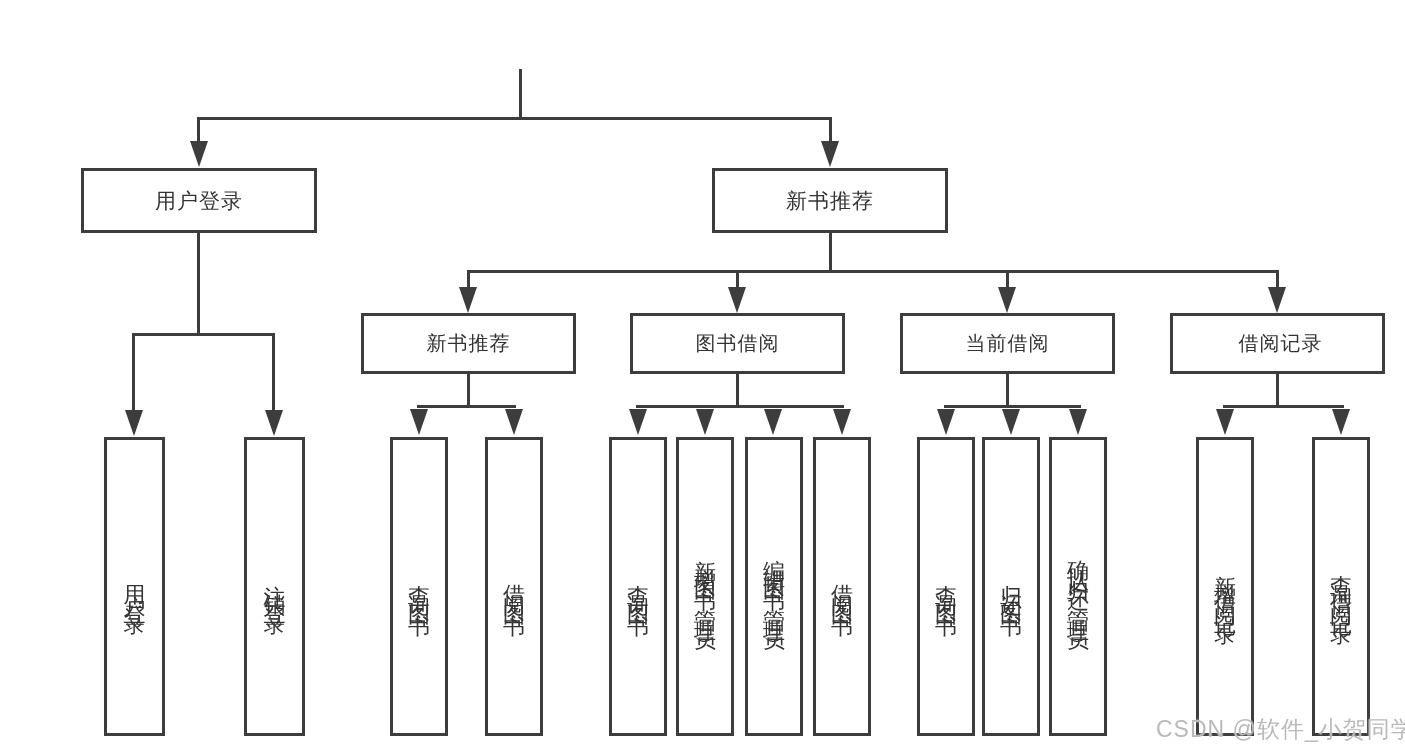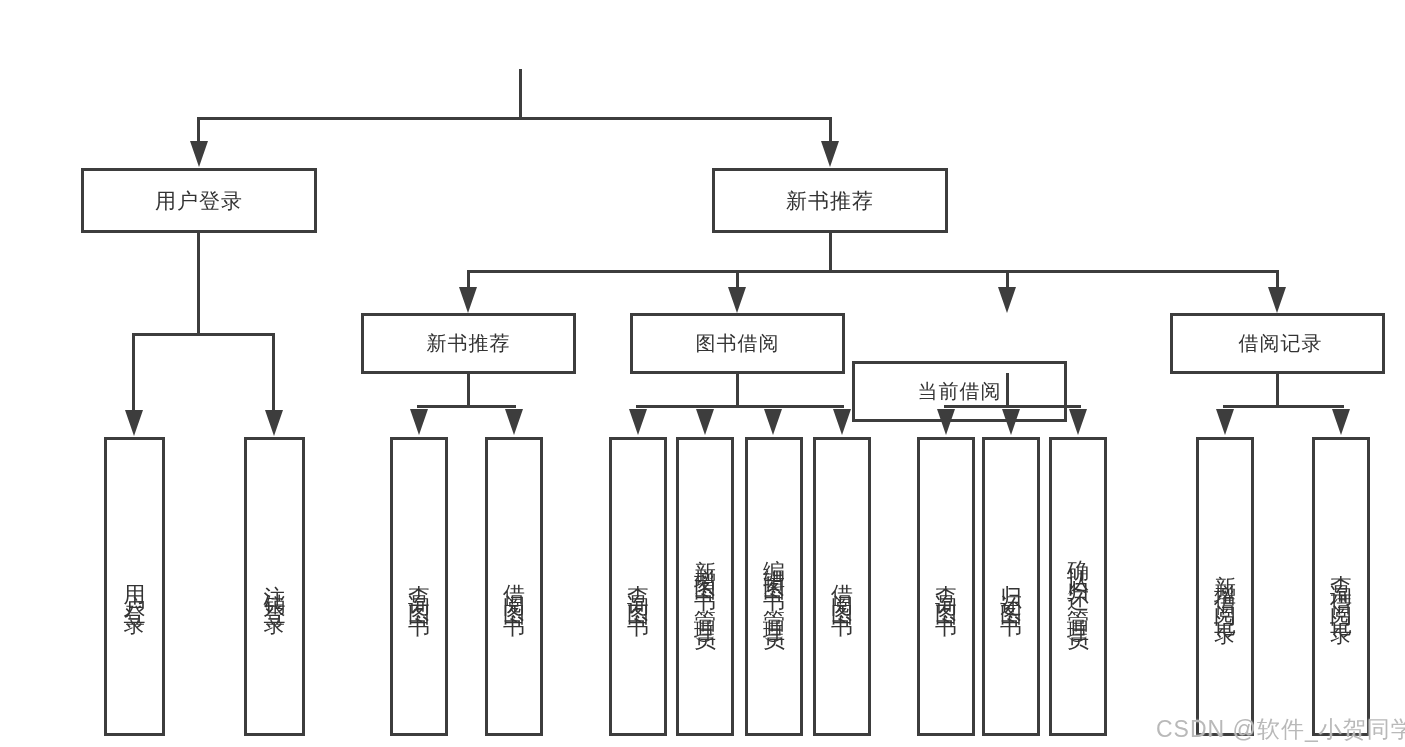--- a/index.html
+++ b/index.html
@@ -103,21 +103,21 @@
   <div class="arrow" style="left:459px; top:287px;"></div>
   <div class="vline" style="left:736px; top:270px; height:17px;"></div>
   <div class="arrow" style="left:728px; top:287px;"></div>
   <div class="vline" style="left:1006px; top:270px; height:17px;"></div>
   <div class="arrow" style="left:998px; top:287px;"></div>
   <div class="vline" style="left:1276px; top:270px; height:17px;"></div>
   <div class="arrow" style="left:1268px; top:287px;"></div>
 
   <div class="box lvl3" style="left:361px;">新书推荐</div>
   <div class="box lvl3" style="left:630px;font-family:Liberation Serif, serif;">图书借阅</div>
-  <div class="box lvl3" style="left:852px;margin-top:48px;">当前借阅</div>
+  <div class="box lvl3" style="left:900px;">当前借阅</div>
   <div class="box lvl3" style="left:1170px;padding-left:6px;">借阅记录</div>
 
   <div class="vline" style="left:467px; top:373px; height:35px;"></div>
   <div class="hline" style="left:417px; top:405px; width:99px;"></div>
   <div class="arrow" style="left:410px; top:409px;"></div>
   <div class="arrow" style="left:505px; top:409px;"></div>
 
   <div class="vline" style="left:736px; top:373px; height:35px;"></div>
   <div class="hline" style="left:636px; top:405px; width:208px;"></div>
   <div class="arrow" style="left:629px; top:409px;"></div>

